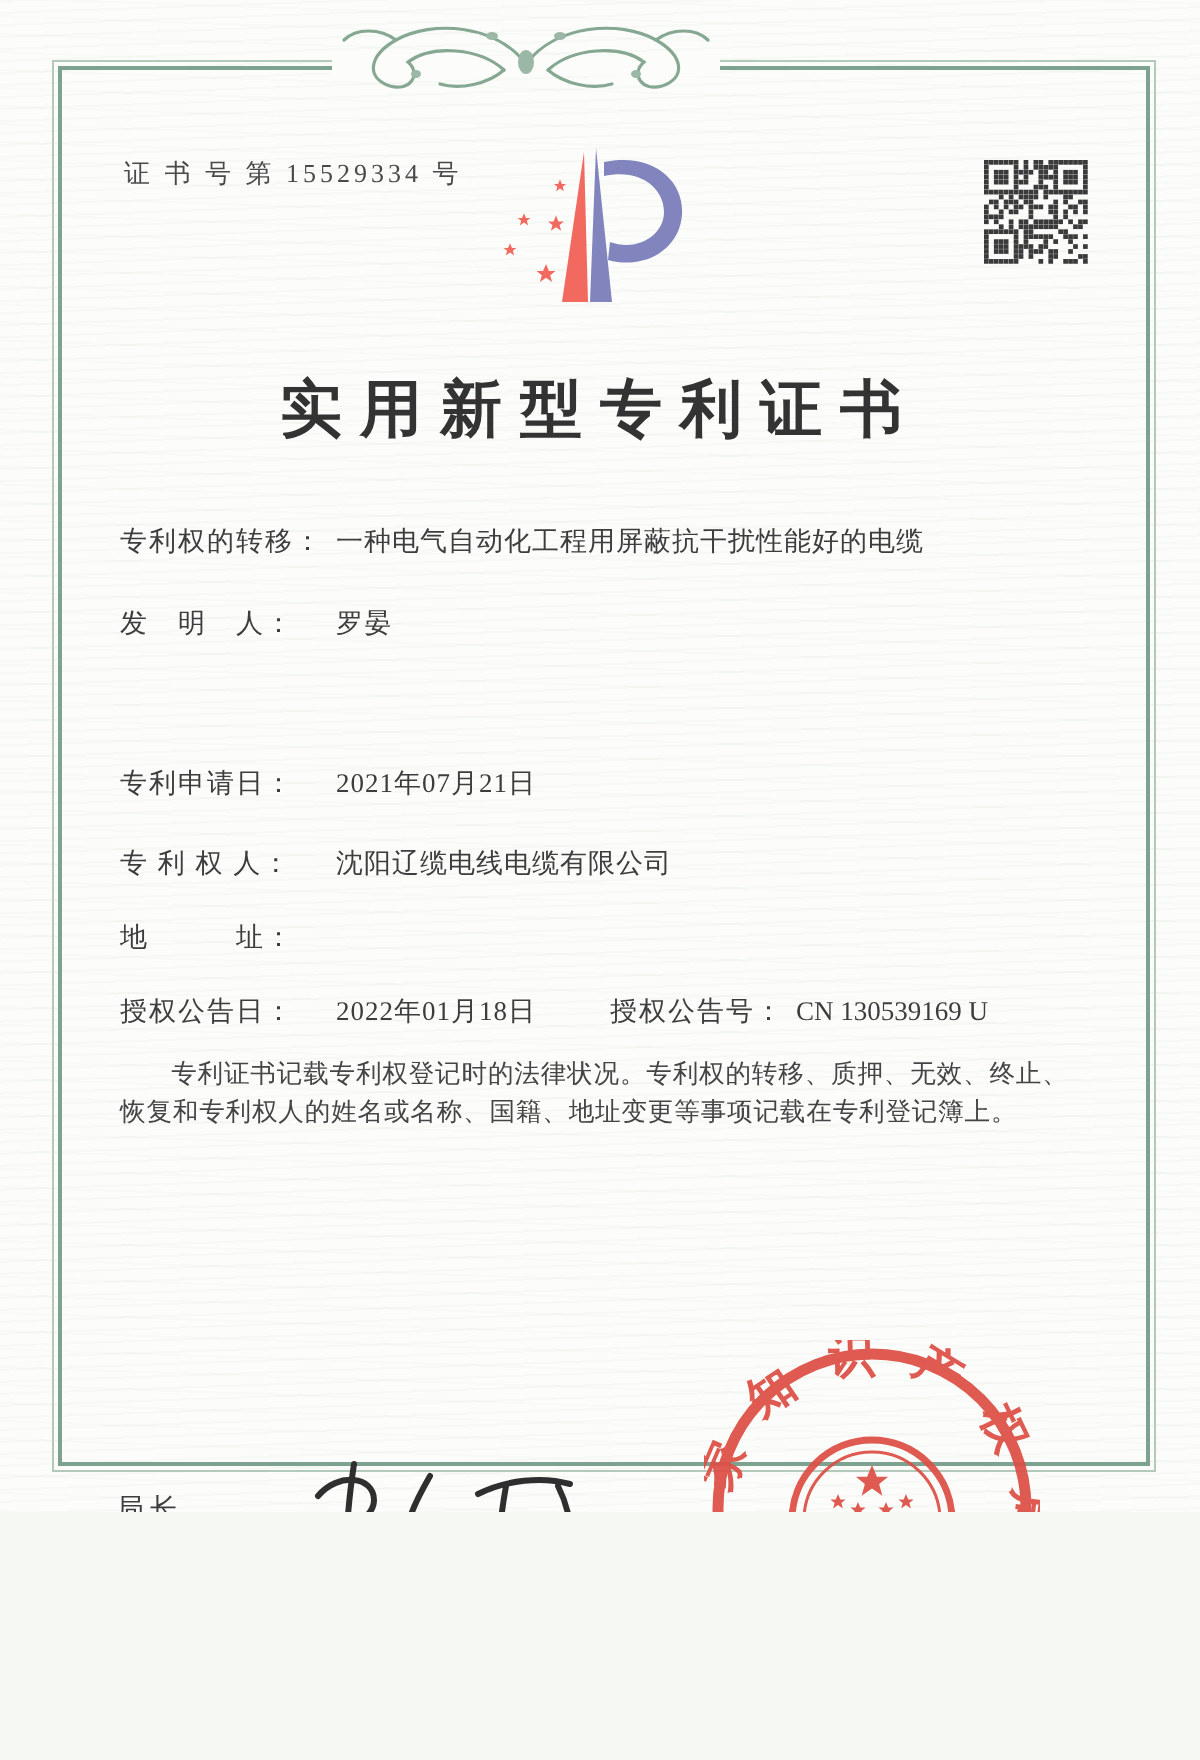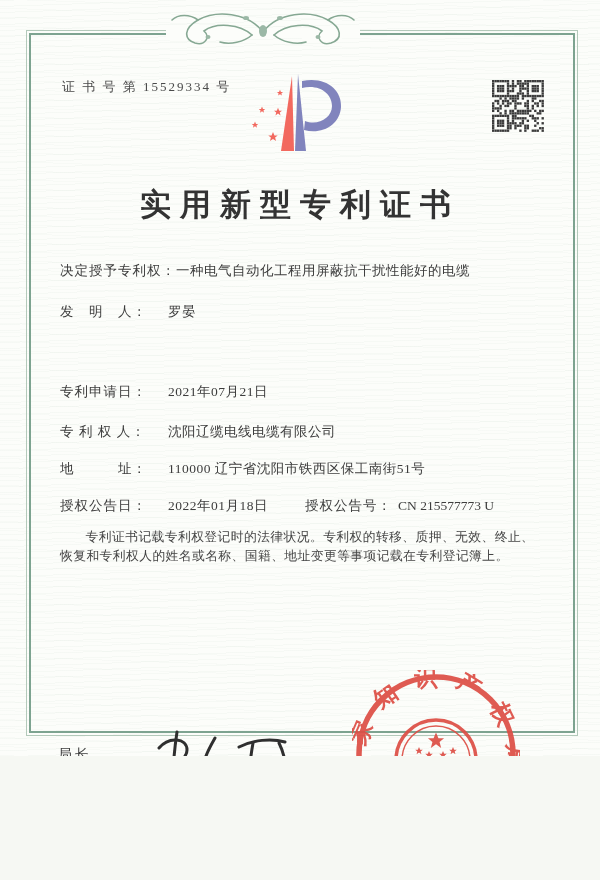--- a/index.html
+++ b/index.html
@@ -349,46 +349,45 @@
         <rect x="32.19" y="49.52" width="2.35" height="2.35" fill="#3a3a3a"></rect>
         <rect x="39.62" y="49.52" width="2.35" height="2.35" fill="#3a3a3a"></rect>
         <rect x="42.10" y="49.52" width="2.35" height="2.35" fill="#3a3a3a"></rect>
         <rect x="44.57" y="49.52" width="2.35" height="2.35" fill="#3a3a3a"></rect>
         <rect x="49.52" y="49.52" width="2.35" height="2.35" fill="#3a3a3a"></rect>
       </svg></div>
 
   <h1 class="title">实用新型专利证书</h1>
 
   <div class="field-row" style="top:262px">
-    <span class="lbl">决定授予专利权：</span>
+    <span class="lbl">专利权的转移：</span>
     <span class="val">一种电气自动化工程用屏蔽抗干扰性能好的电缆</span>
   </div>
   <div class="field-row" style="top:303px">
     <span class="lbl">发　明　人：</span>
     <span class="val">罗晏</span>
   </div>
   <div class="field-row" style="top:383px">
     <span class="lbl">专利申请日：</span>
     <span class="val">2021年07月21日</span>
   </div>
   <div class="field-row" style="top:423px">
     <span class="lbl">专 利 权 人：</span>
     <span class="val">沈阳辽缆电线电缆有限公司</span>
   </div>
   <div class="field-row" style="top:460px">
     <span class="lbl">地　　　址：</span>
-    <span class="val">110000 辽宁省沈阳市铁西区保工南街51号</span>
   </div>
   <div class="field-row" style="top:497px">
     <span class="lbl">授权公告日：</span>
     <span class="val">2022年01月18日</span>
   </div>
   <div class="pair2">
     <span class="lbl">授权公告号：</span>
-    <span class="val">CN 215577773 U</span>
+    <span class="val">CN 130539169 U</span>
   </div>
 
   <div class="body-text">
     <p>专利证书记载专利权登记时的法律状况。专利权的转移、质押、无效、终止、恢复和专利权人的姓名或名称、国籍、地址变更等事项记载在专利登记簿上。</p>
   </div>
 
   <div class="signer-role">局长</div>
   <div class="signer-name">申长雨</div>
 
   <svg class="signature" viewBox="0 0 165 80">

